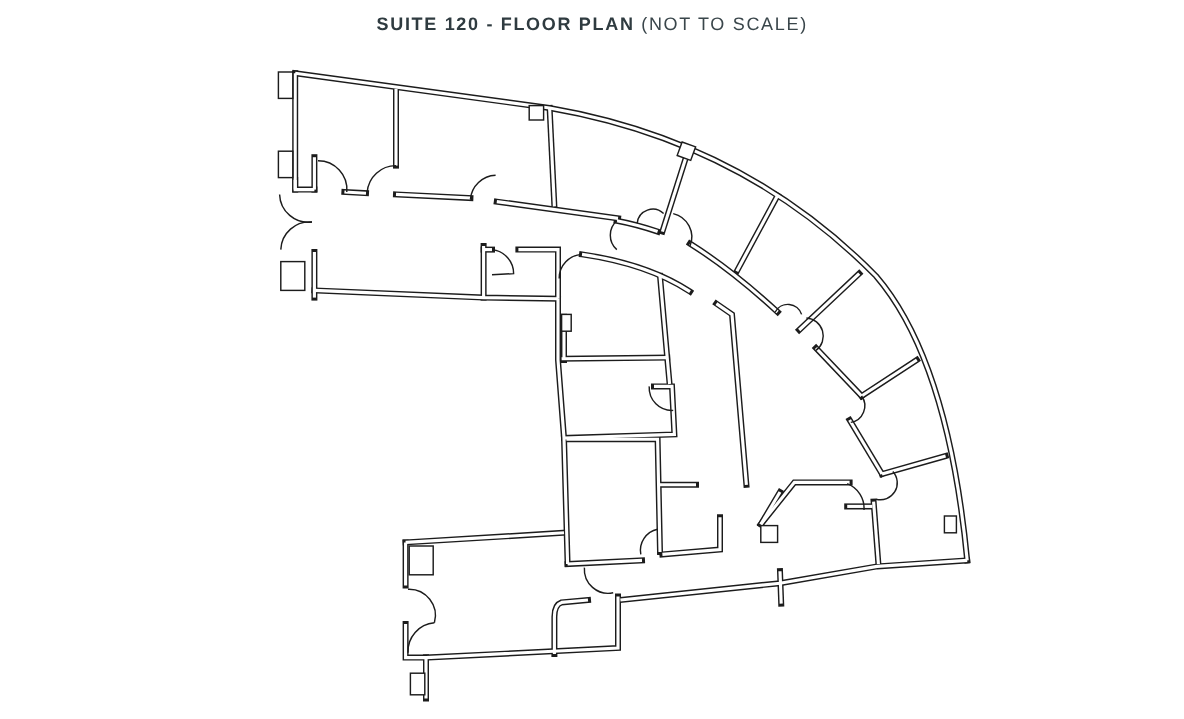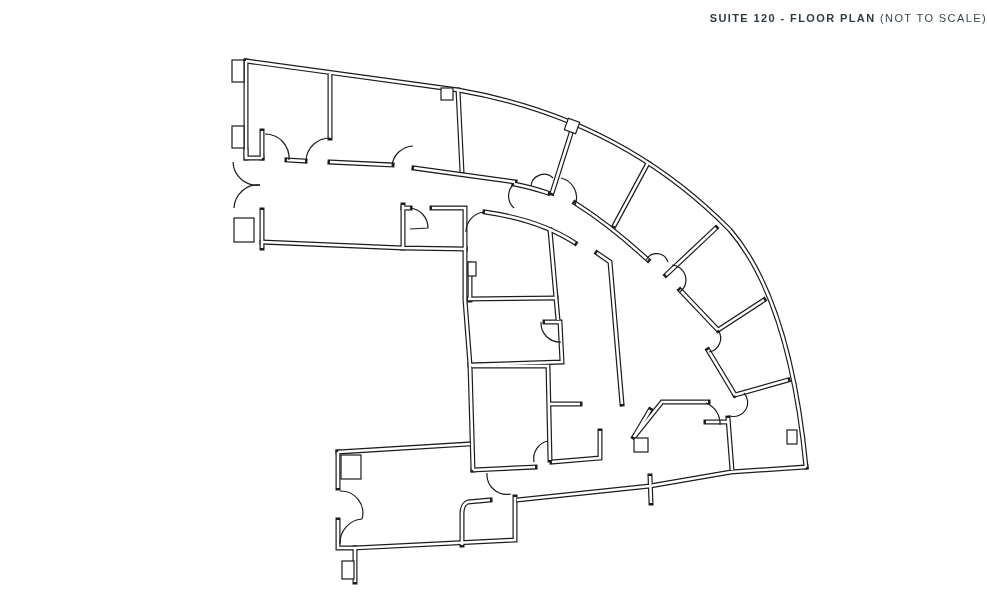--- a/index.html
+++ b/index.html
@@ -1,19 +1,19 @@
 <!DOCTYPE html>
 <html><head>
 <meta charset="utf-8">
 <style>
   html, body { margin: 0; padding: 0; background: #ffffff; }
   body { width: 987px; height: 599px; position: relative; overflow: hidden; font-family: "Liberation Sans", sans-serif; }
   .title {
-    position: absolute; left: 0; top: 12px; width: 987px; text-align: right;
-    font-size: 11px; letter-spacing: 1.4px; color: #2f3b40;
+    position: absolute; left: 0; top: 12px; width: 987px; text-align: center;
+    font-size: 15px; letter-spacing: 1.4px; color: #2f3b40;
   }
   .title .strong { font-weight: bold; }
   .title .light { font-weight: normal; color: #3a464b; }
   svg.plan { position: absolute; left: 0; top: 0; }
   .wall { fill: none; stroke: #1c1c1c; stroke-width: 5; stroke-linejoin: miter; stroke-linecap: square; }
   .wall-in { fill: none; stroke: #ffffff; stroke-width: 2.6; stroke-linejoin: miter; stroke-linecap: butt; }
   .door { fill: none; stroke: #1c1c1c; stroke-width: 1.2; }
   .box { fill: #ffffff; stroke: #1c1c1c; stroke-width: 1.2; }
 </style>
 </head>

